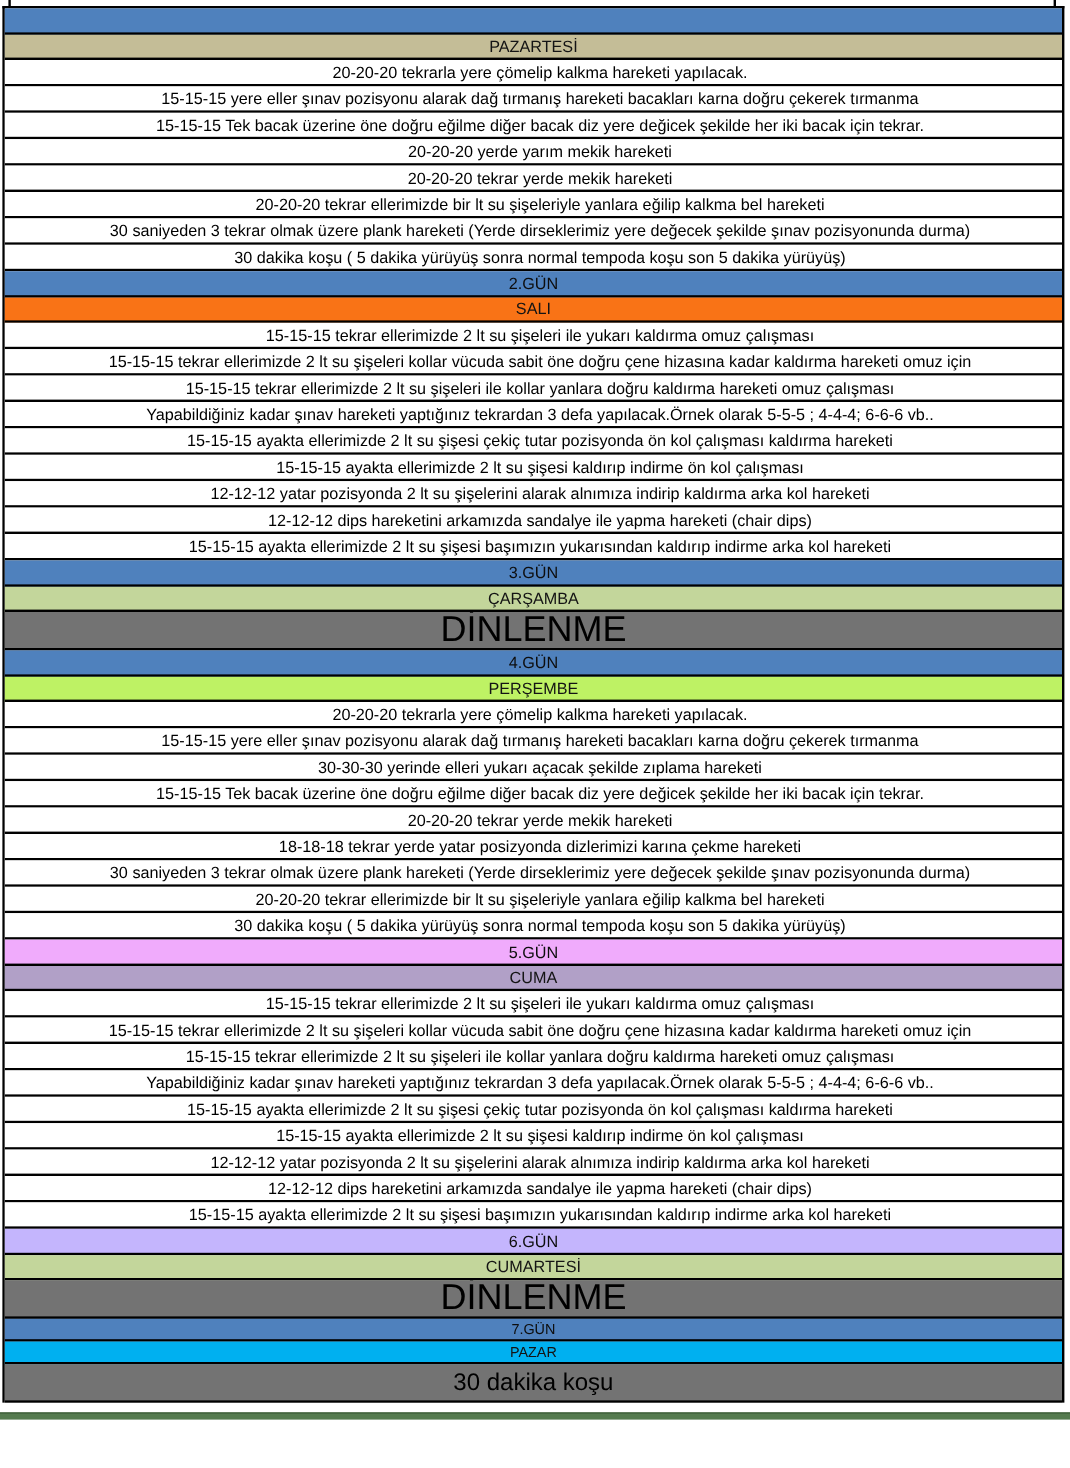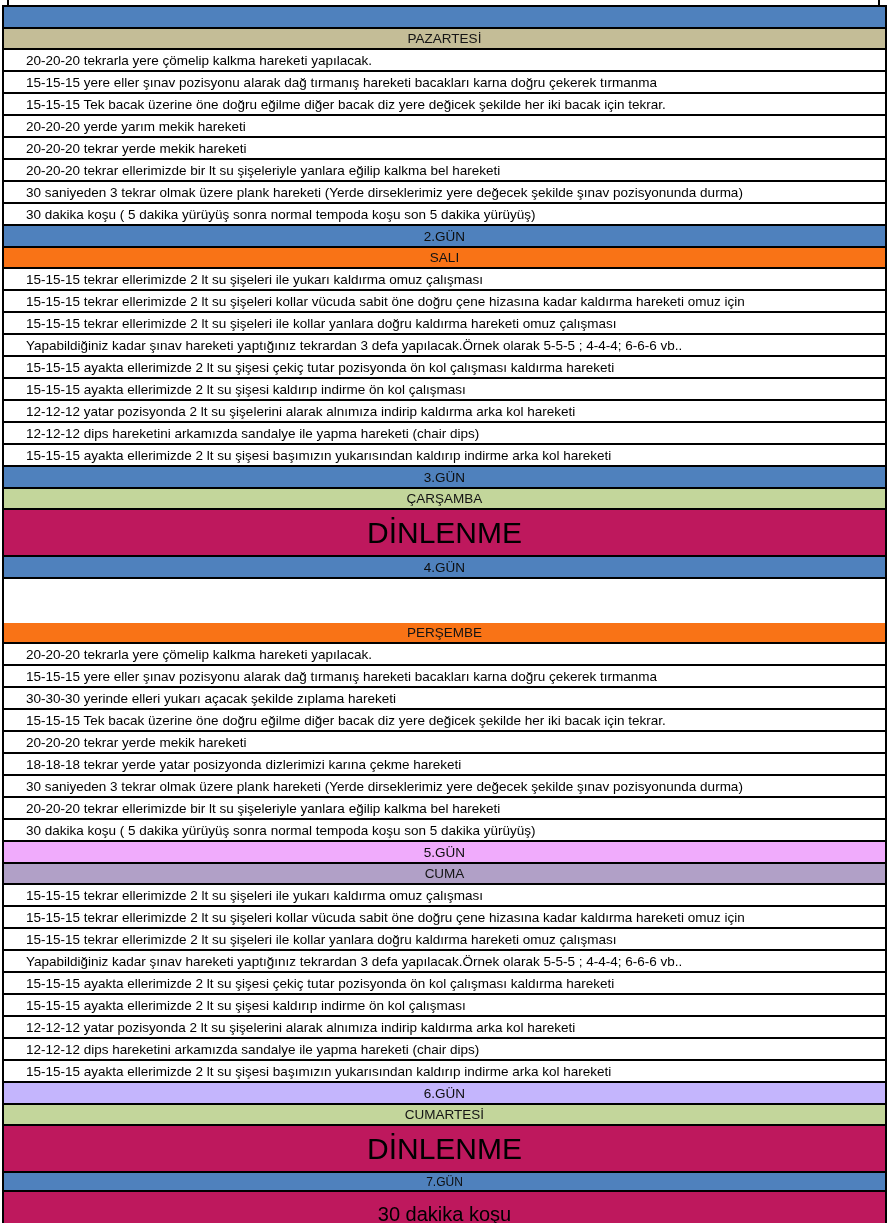--- a/index.html
+++ b/index.html
@@ -19,22 +19,22 @@
     margin-left:2px;width:885px;box-sizing:border-box;
     border-left:2px solid #000;border-right:2px solid #000;border-top:2px solid #000;
     background:#fff;
   }
   .row{
     box-sizing:border-box;display:flex;align-items:center;
     border-bottom:2px solid #000;overflow:hidden;white-space:nowrap;
   }
   .gun{height:22px;justify-content:center;font-size:13.5px;color:#0d0d0d;}
   .dn{height:21px;justify-content:center;font-size:13.5px;color:#141414;}
-  .ex{height:22px;background:#fff;padding-left:22px;font-size:13.5px;}
-  .big{height:47px;background:#be185d;justify-content:center;font-size:30px;}
+  .ex{height:22px;background:#fff;padding-left:11px;font-size:13.5px;justify-content:center;}
+  .big{height:32px;background:#737373;justify-content:center;font-size:30px;}
   .big.run{font-size:20px;}
   .gun.compact{height:19px;font-size:12px;}
   .dn.compact{height:19px;font-size:12px;}
   
   .bsliver{height:8px;background:#fff;}
   .greenbar{height:5px;width:892px;border-top:1px solid #3a5a36;}
 </style>
 </head>
 <body>
 
@@ -112,21 +112,21 @@
       </div>
       <div class="row dn" style="background: rgb(195, 214, 155);">
         <span>ÇARŞAMBA</span>
       </div>
       <div class="row big">
         <span>DİNLENME</span>
       </div>
       <div class="row gun" style="background: rgb(79, 129, 189);">
         <span>4.GÜN</span>
       </div>
-      <div class="row dn" style="background: #f97316; margin-top: 44px;">
+      <div class="row dn" style="background: #bef264;">
         <span>PERŞEMBE</span>
       </div>
       <div class="row ex">
         <span>20-20-20 tekrarla yere çömelip kalkma hareketi yapılacak.</span>
       </div>
       <div class="row ex">
         <span>15-15-15 yere eller şınav pozisyonu alarak dağ tırmanış hareketi bacakları karna doğru çekerek tırmanma</span>
       </div>
       <div class="row ex">
         <span>30-30-30 yerinde elleri yukarı açacak şekilde zıplama hareketi</span>
@@ -186,20 +186,23 @@
         <span>6.GÜN</span>
       </div>
       <div class="row dn" style="background: rgb(195, 214, 155);">
         <span>CUMARTESİ</span>
       </div>
       <div class="row big">
         <span>DİNLENME</span>
       </div>
       <div class="row gun compact" style="background: rgb(79, 129, 189);">
         <span>7.GÜN</span>
+      </div>
+      <div class="row dn compact" style="background: rgb(0, 176, 240);">
+        <span>PAZAR</span>
       </div>
       <div class="row big run">
         <span>30 dakika koşu</span>
       </div>
     </div>
   <div class="bsliver"></div>
   <div class="greenbar" style="background: rgb(84, 122, 78);"></div>
 </div>
 
 </body></html>

